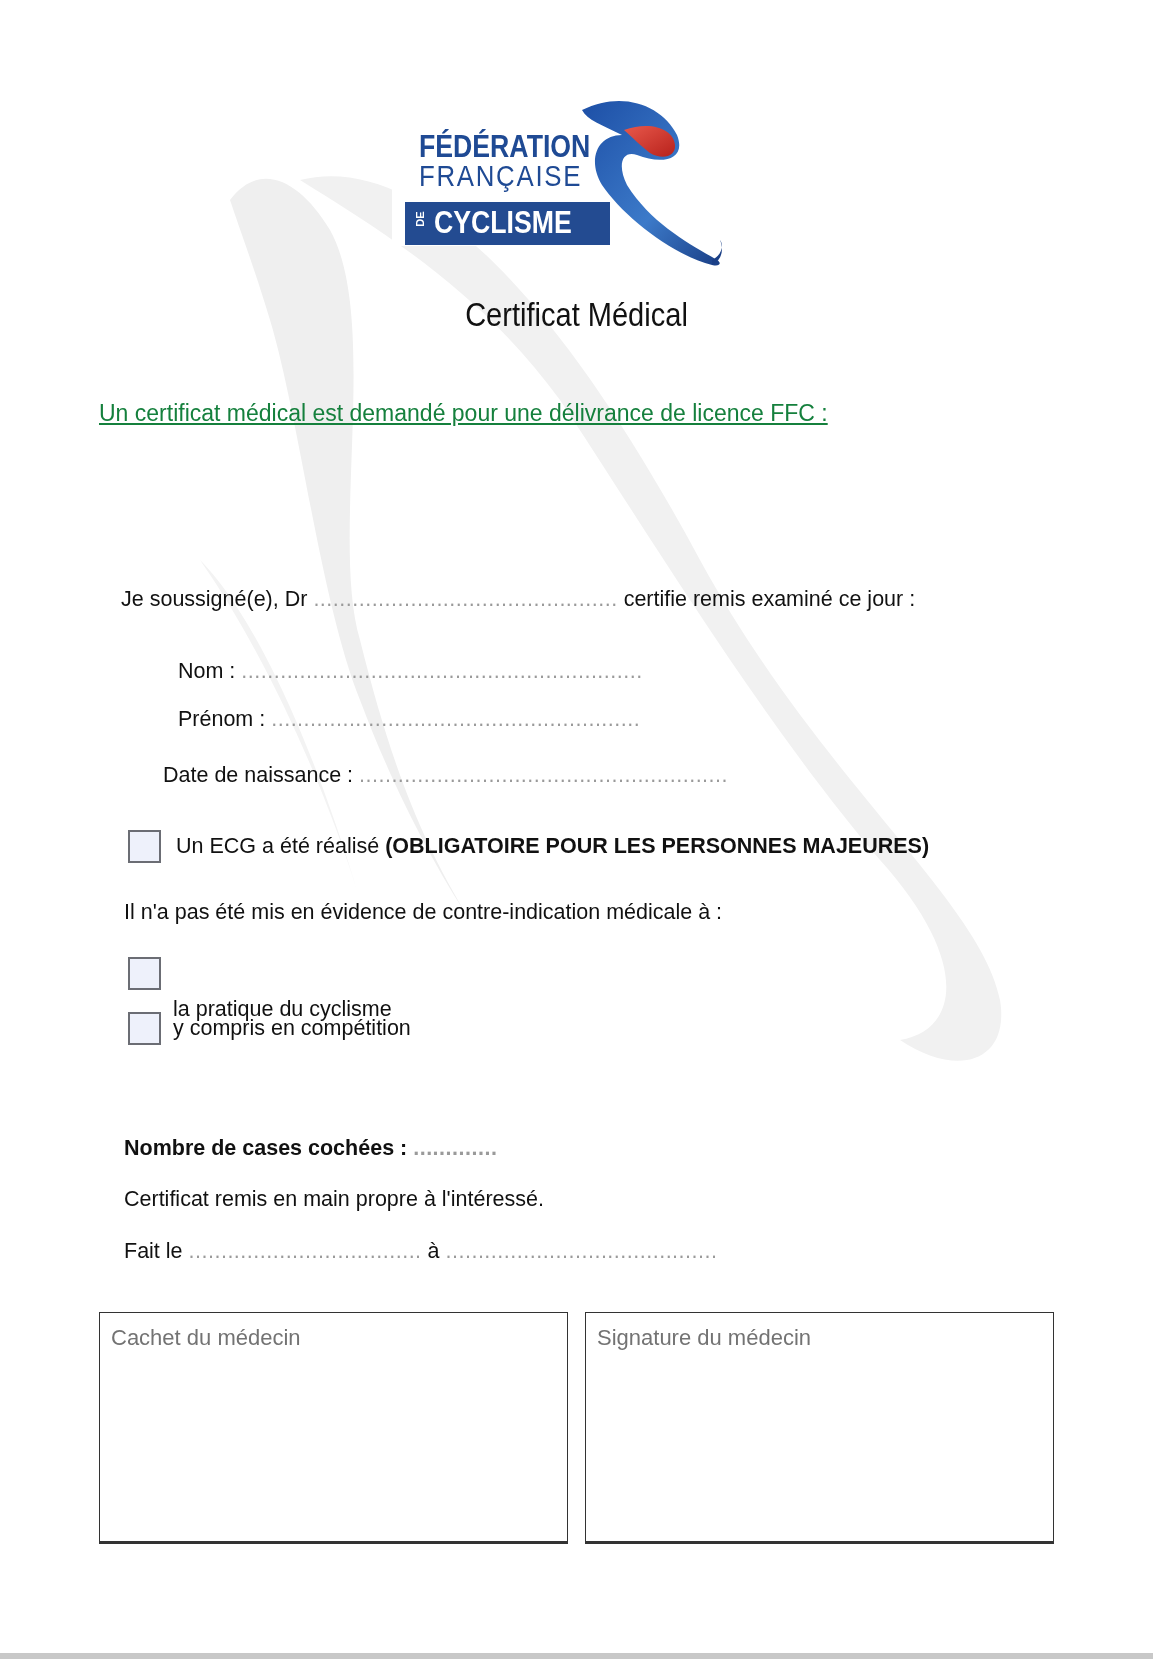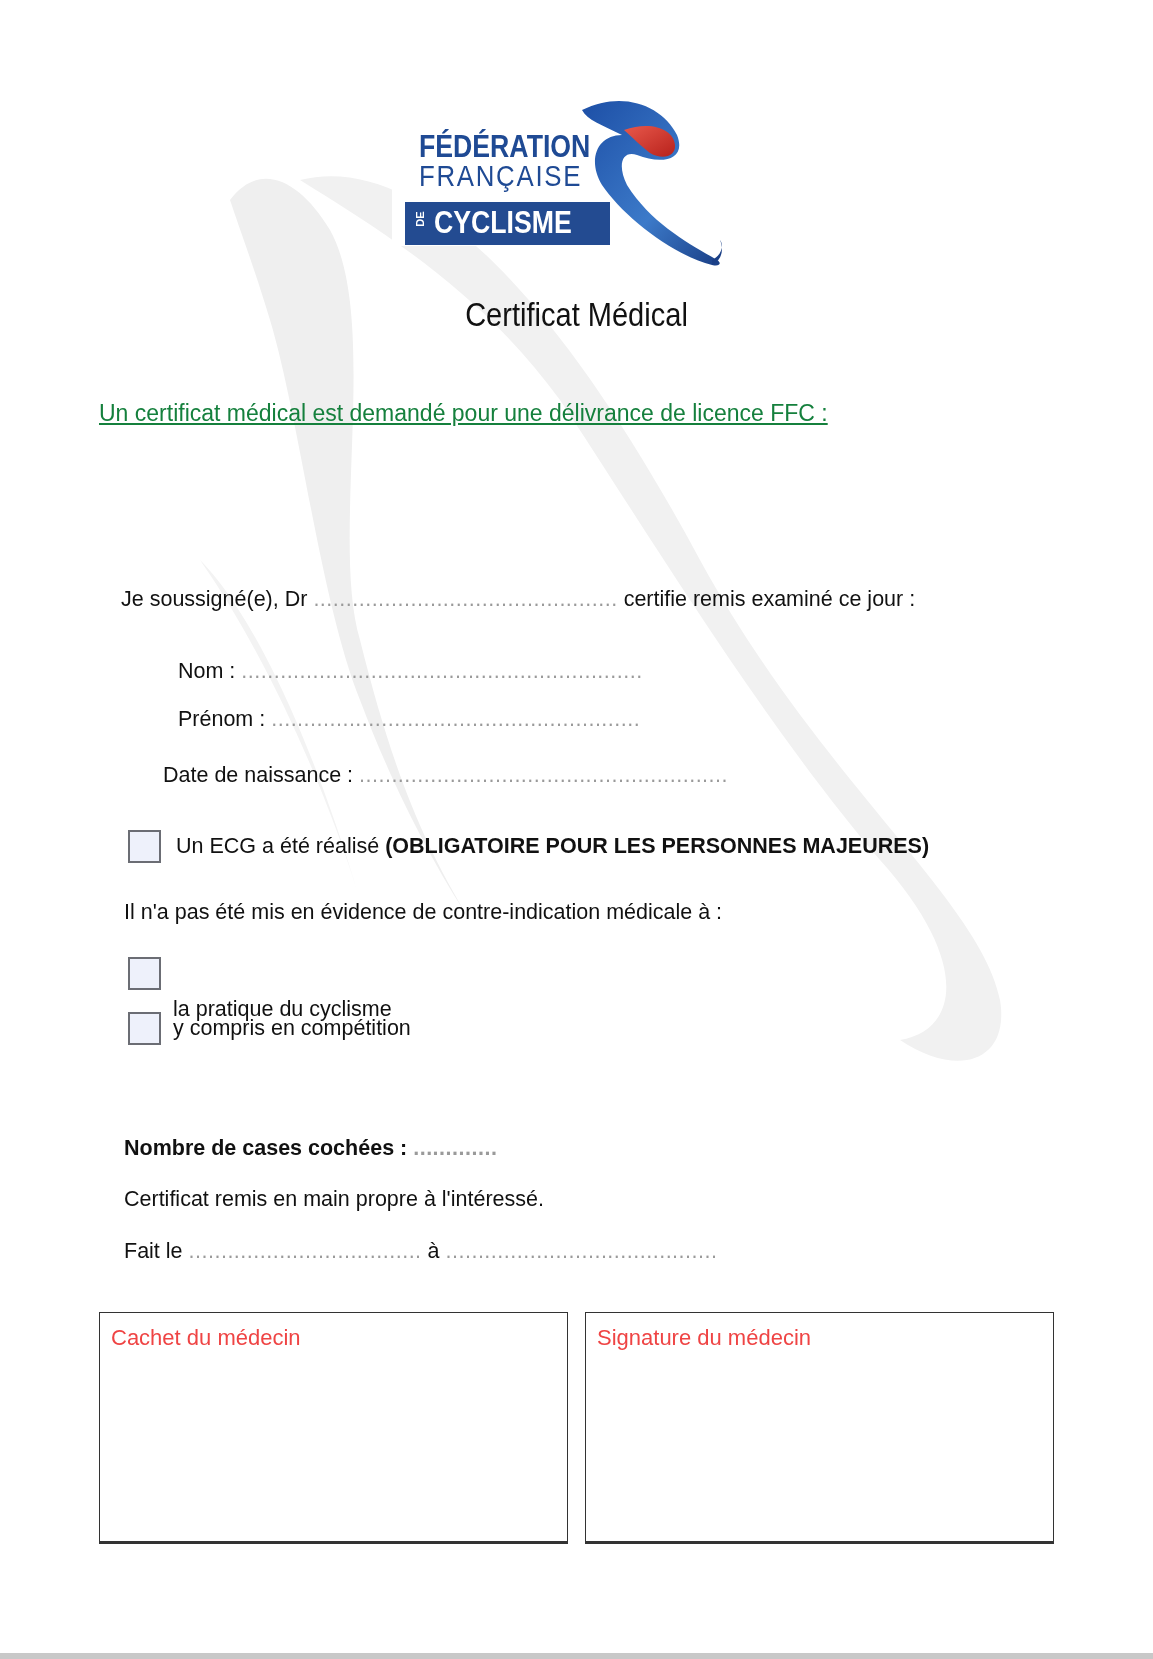--- a/index.html
+++ b/index.html
@@ -13,21 +13,21 @@
   .logo .band { position:absolute; left:13px; top:107px; width:205px; height:43px; background:#234b91; }
   .logo .de { position:absolute; left:18px; top:118px; font-size:11px; color:#fff; font-weight:bold; transform:rotate(-90deg); transform-origin:center; width:20px; text-align:center; }
   .logo .l3 { position:absolute; left:42px; top:110px; font-size:31px; font-weight:bold; color:#fff; transform:scaleX(0.86); transform-origin:left; }
   .title { position:absolute; left:0; width:1153px; top:296px; text-align:center; font-size:33px; color:#111; transform:scaleX(0.88); }
   .intro { position:absolute; left:99px; top:402px; width:960px; font-size:23px; color:#15803d; line-height:23.5px; }
   .intro .head { text-decoration:underline; }
   .line { position:absolute; font-size:21.5px; color:#111; white-space:nowrap; }
   .dots { color:#9a9a9a; letter-spacing:0.5px; }
   .cb { position:absolute; width:33px; height:33px; background:#eef1fb; border:2px solid #6b6d74; box-sizing:border-box; }
   .box2 { position:absolute; border:1.5px solid #333; border-bottom:3px solid #333; box-sizing:border-box; background:#fff; }
-  .box2 span { position:absolute; left:11px; top:12px; font-size:22px; color:#ef4444; }
+  .box2 span { position:absolute; left:11px; top:12px; font-size:22px; color:#737373; }
   .footer-bar { position:absolute; left:0; top:1653px; width:1153px; height:6px; background:#c8c8c8; }
 </style>
 </head>
 <body>
 
 <svg class="watermark" viewBox="0 0 1153 1659">
   <path d="M300 180 C 420 150, 560 300, 700 560 C 820 780, 980 900, 1000 1000 C 1010 1060, 960 1080, 900 1040 C 960 1030, 970 960, 880 860 C 760 720, 640 520, 560 400 C 480 290, 380 230, 300 180 Z" fill="#f1f1f1"></path>
   <path d="M230 200 C 260 160, 300 180, 330 230 C 380 320, 330 540, 360 640 C 390 760, 420 840, 470 920 C 430 860, 390 780, 360 700 C 320 600, 300 420, 270 320 C 255 270, 240 230, 230 200 Z" fill="#efefef"></path>
   <path d="M200 560 C 240 600, 300 700, 360 900 C 330 800, 270 660, 200 560 Z" fill="#f3f3f3"></path>
 </svg>

